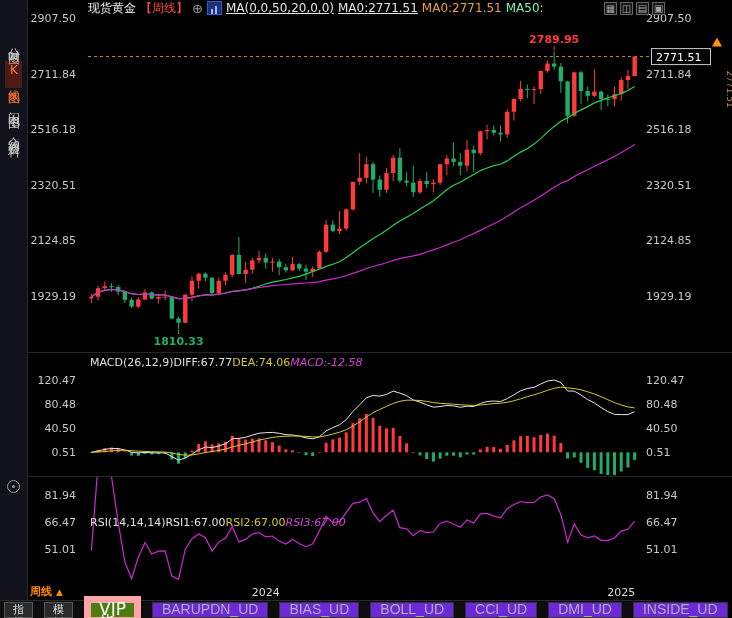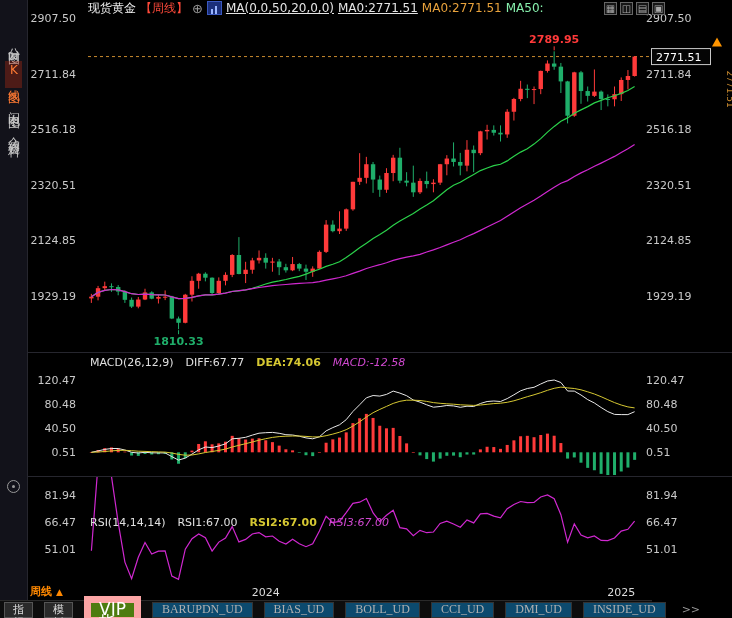--- a/index.html
+++ b/index.html
@@ -32,43 +32,43 @@
            align-items:center;padding-top:36px;box-sizing:border-box;gap:12px;}
   .side-item{writing-mode:vertical-rl;text-orientation:upright;letter-spacing:3px;
              font-size:12px;color:#c8c8c8;cursor:pointer;padding:2px 0;}
   .side-item.active{color:#ff7a33;background:rgba(190,45,20,.35);}
   .side-circle{position:absolute;left:7px;top:480px;width:13px;height:13px;border:1px solid #999;
                border-radius:50%;box-sizing:border-box;cursor:pointer;}
   .side-circle::after{content:"";position:absolute;left:4px;top:4px;width:3px;height:3px;
                border-radius:50%;background:#999;}
 
   
-  .panel-header{position:absolute;display:flex;gap:12px;font-size:11px;z-index:3;white-space:nowrap;}
+  .panel-header{position:absolute;display:flex;gap:0;font-size:11px;z-index:3;white-space:nowrap;}
   .ph-white{color:#e0e0e0;}
-  .ph-yellow{color:#d6c832;font-weight:bold;}
+  .ph-yellow{color:#d6c832;}
   .ph-magenta{color:#d048d0;font-style:italic;}
   .macd-header{left:90px;top:356px;}
   .rsi-header{left:90px;top:478px;margin-top:38px;}
 
   
   .period-label{position:absolute;left:30px;top:584px;color:#ff8800;font-size:11px;
                 font-weight:bold;z-index:4;cursor:pointer;display:flex;gap:4px;align-items:center;}
   .period-label .arrow{font-size:9px;}
 
   
   .bottom-bar{position:absolute;left:0;bottom:0;width:652px;height:18px;background:#0d0d0d;
               border-top:1px solid #2a2a2a;display:flex;align-items:center;gap:11px;
               padding-left:4px;box-sizing:border-box;z-index:6;}
   .tab-basic{background:#2a2a2a;border:1px solid #555;color:#e0e0e0;font-size:11px;
              padding:0 8px;height:14px;line-height:13px;cursor:pointer;}
   .tab-vip{background:#4d7c0f;border:7px solid #fca5a5;color:#fff;font-size:17px;
            padding:0 8px;height:14px;line-height:13px;cursor:pointer;}
-  .tab-ind{background:#0c4a6e;border:1px solid #333;color:#b0b0b0;font-size:12px;
+  .tab-ind{background:#6d28d9;border:1px solid #333;color:#b0b0b0;font-size:14px;
            padding:0 9px;height:14px;line-height:13px;cursor:pointer;
-           font-family:Liberation Serif, serif;}
+           font-family:Liberation Sans, sans-serif;}
   .tab-more{color:#999;font-size:11px;padding:0 5px;cursor:pointer;}
 </style>
 </head>
 <body>
 
 <div class="screen">
 
   <svg id="chart-svg" width="732" height="618">
       <defs>
         <clipPath id="clipMain">

